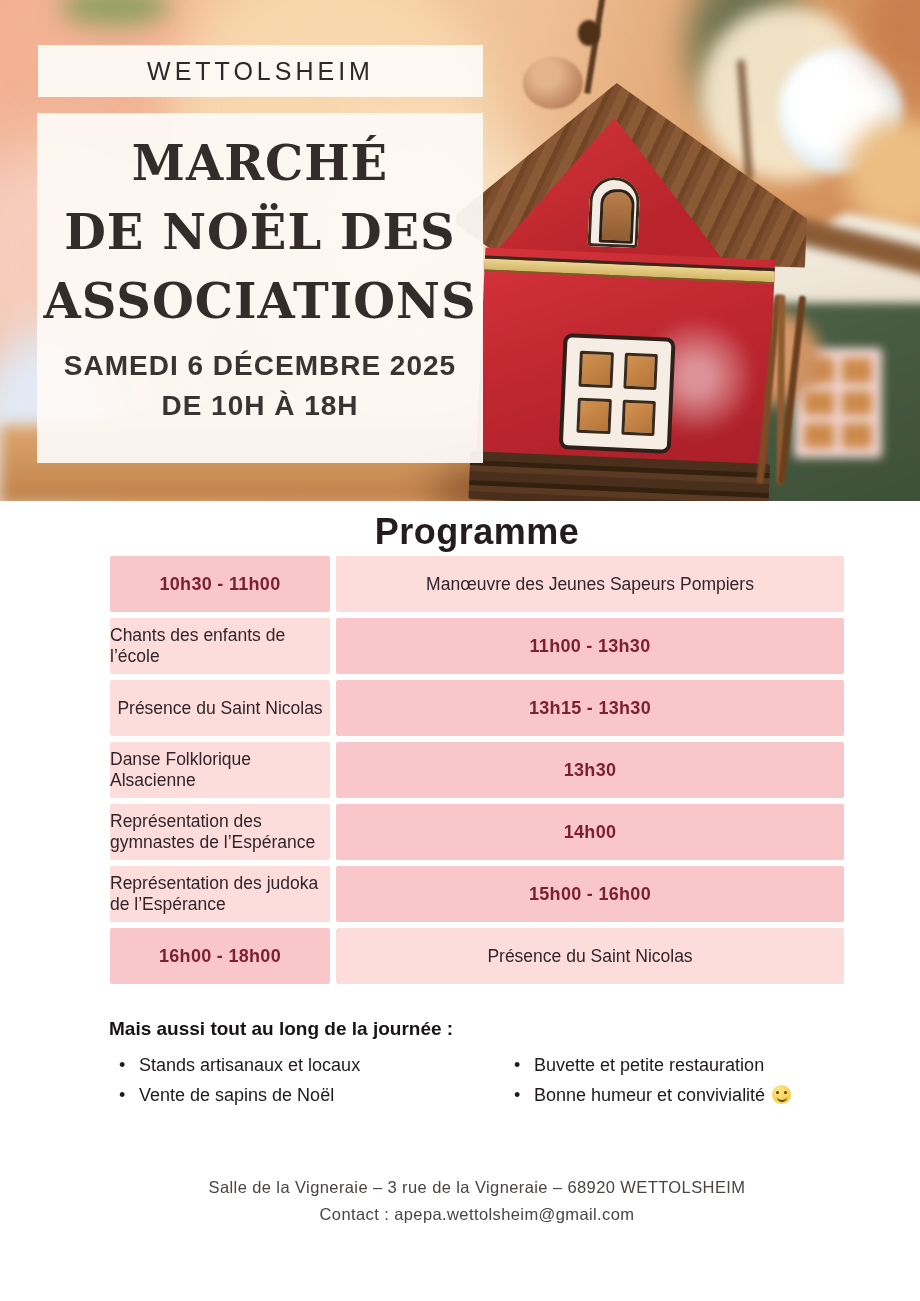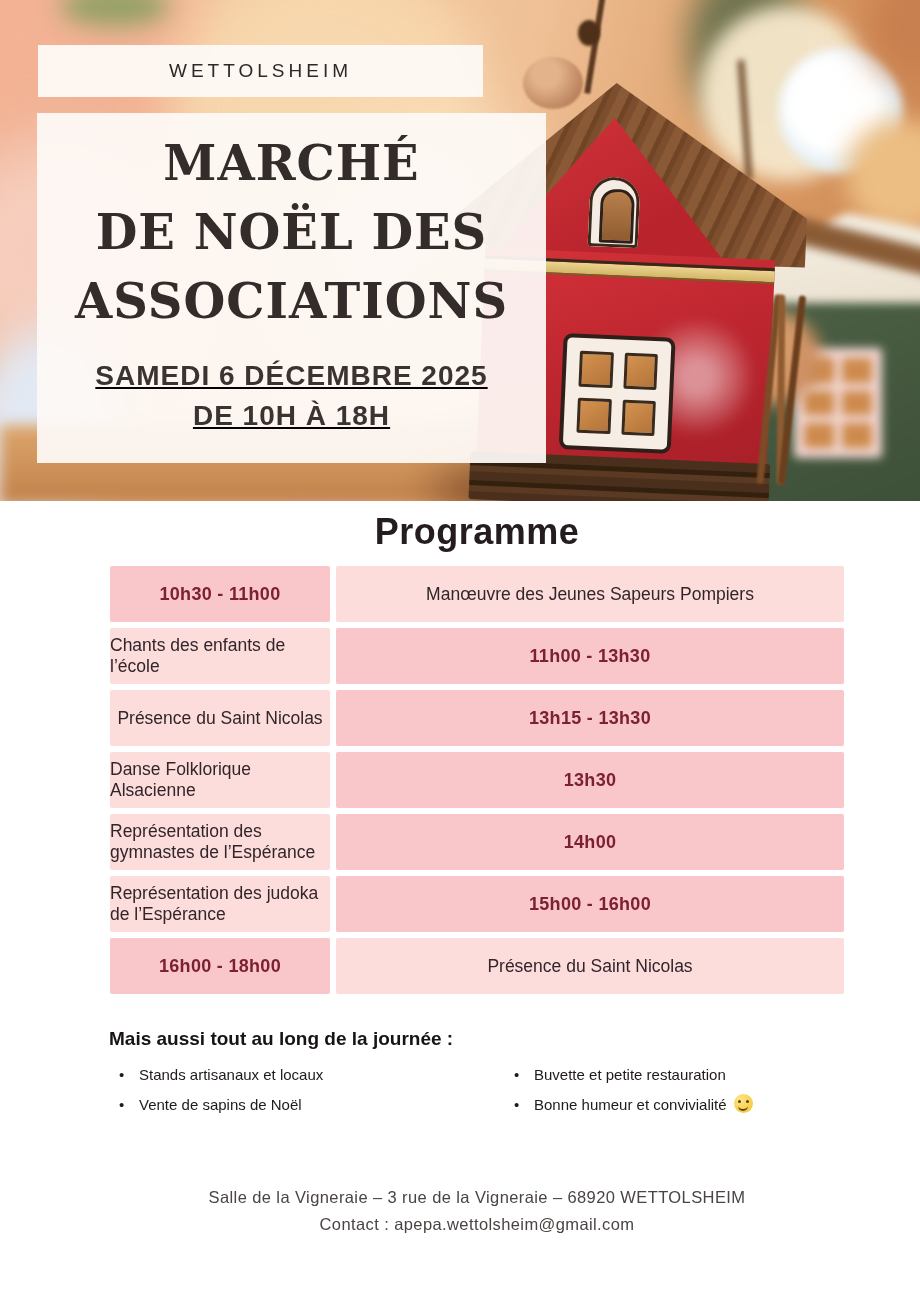--- a/index.html
+++ b/index.html
@@ -77,47 +77,47 @@
   .g-body{position:absolute;left:18px;top:78px;width:182px;height:212px;background:linear-gradient(160deg,#4c6045,#3c4f37);}
   .g-win{position:absolute;left:40px;top:45px;width:88px;height:110px;background:#f2d6d2;border-radius:4px;
          display:grid;grid-template-columns:1fr 1fr;grid-template-rows:1fr 1fr 1fr;gap:8px;padding:10px;box-sizing:border-box;}
   .g-pane{background:#cd8a4c;border-radius:2px;}
 
   
   .banner{
     position:absolute;left:38px;top:45px;width:445px;height:52px;
     background:rgba(253,249,245,.96);display:flex;align-items:center;justify-content:center;
   }
-  .banner-text{font-size:19px;letter-spacing:4px;color:#2e2829;font-weight:500;}
+  .banner-text{font-size:25px;letter-spacing:4px;color:#2e2829;font-weight:500;}
   .title-box{
-    position:absolute;left:37px;top:113px;width:509px;height:350px;
+    position:absolute;left:37px;top:113px;width:446px;height:350px;
     background:rgba(253,249,245,.94);text-align:center;box-sizing:border-box;padding-top:16px;
   }
   .title-line{font-family:"DejaVu Serif","Liberation Serif",serif;font-weight:700;
     font-size:48px;line-height:69px;color:#342b2b;letter-spacing:1px;}
-  .date-block{margin-top:20px;text-decoration:underline;}
+  .date-block{margin-top:10px;}
   .date-line{font-size:28px;line-height:40px;color:#3a3331;font-weight:600;letter-spacing:1px;}
 
   
   .content{position:absolute;left:17px;top:501px;width:920px;}
   .prog-heading{margin:10px 0 0 0;text-align:center;font-size:36px;font-weight:800;
     color:#241c1f;letter-spacing:.5px;}
-  .schedule{margin:13px 0 0 93px;width:734px;display:grid;grid-template-columns:220px 508px;gap:6px;}
+  .schedule{margin:3px 0 0 93px;width:734px;display:grid;grid-template-columns:220px 508px;gap:6px;}
   .time-cell{height:56px;background:#f9c6c9;border-radius:2px;display:flex;align-items:center;justify-content:center;
     font-size:18px;font-weight:700;color:#7c2130;letter-spacing:.3px;}
   .act-cell{height:56px;background:#fcdddc;border-radius:2px;display:flex;align-items:center;justify-content:center;
     font-size:17.5px;font-weight:500;color:#32252a;}
 
   
   .extras{margin:34px 0 0 92px;width:760px;color:#1d1717;}
   .extras-heading{font-size:19px;font-weight:800;color:#181314;}
   .bullet-cols{display:flex;margin-top:10px;}
   .bullet-col{width:395px;}
   .bullet-col.right{width:340px;}
-  .bullet-item{position:relative;padding-left:30px;font-size:15px;line-height:30px;font-weight:500;color:#201a1a;}
+  .bullet-item{position:relative;padding-left:30px;font-size:18px;line-height:30px;font-weight:500;color:#201a1a;}
   .bullet-item::before{content:"•";position:absolute;left:10px;color:#201a1a;}
   .smiley{display:inline-block;width:19px;height:19px;border-radius:50%;vertical-align:-3px;margin-left:7px;
     background:radial-gradient(circle at 35% 30%,#ffe489,#f8cf4a 65%,#edbb30);position:relative;}
   .smiley::before{content:"";position:absolute;left:4px;top:6px;width:3px;height:3px;border-radius:50%;
     background:#5b4510;box-shadow:8px 0 0 #5b4510;}
   .smiley::after{content:"";position:absolute;left:4.5px;top:8px;width:10px;height:7px;
     border-bottom:2px solid #5b4510;border-radius:0 0 10px 10px;}
 
   
   .footer{margin-top:64px;text-align:center;color:#4a4442;}

